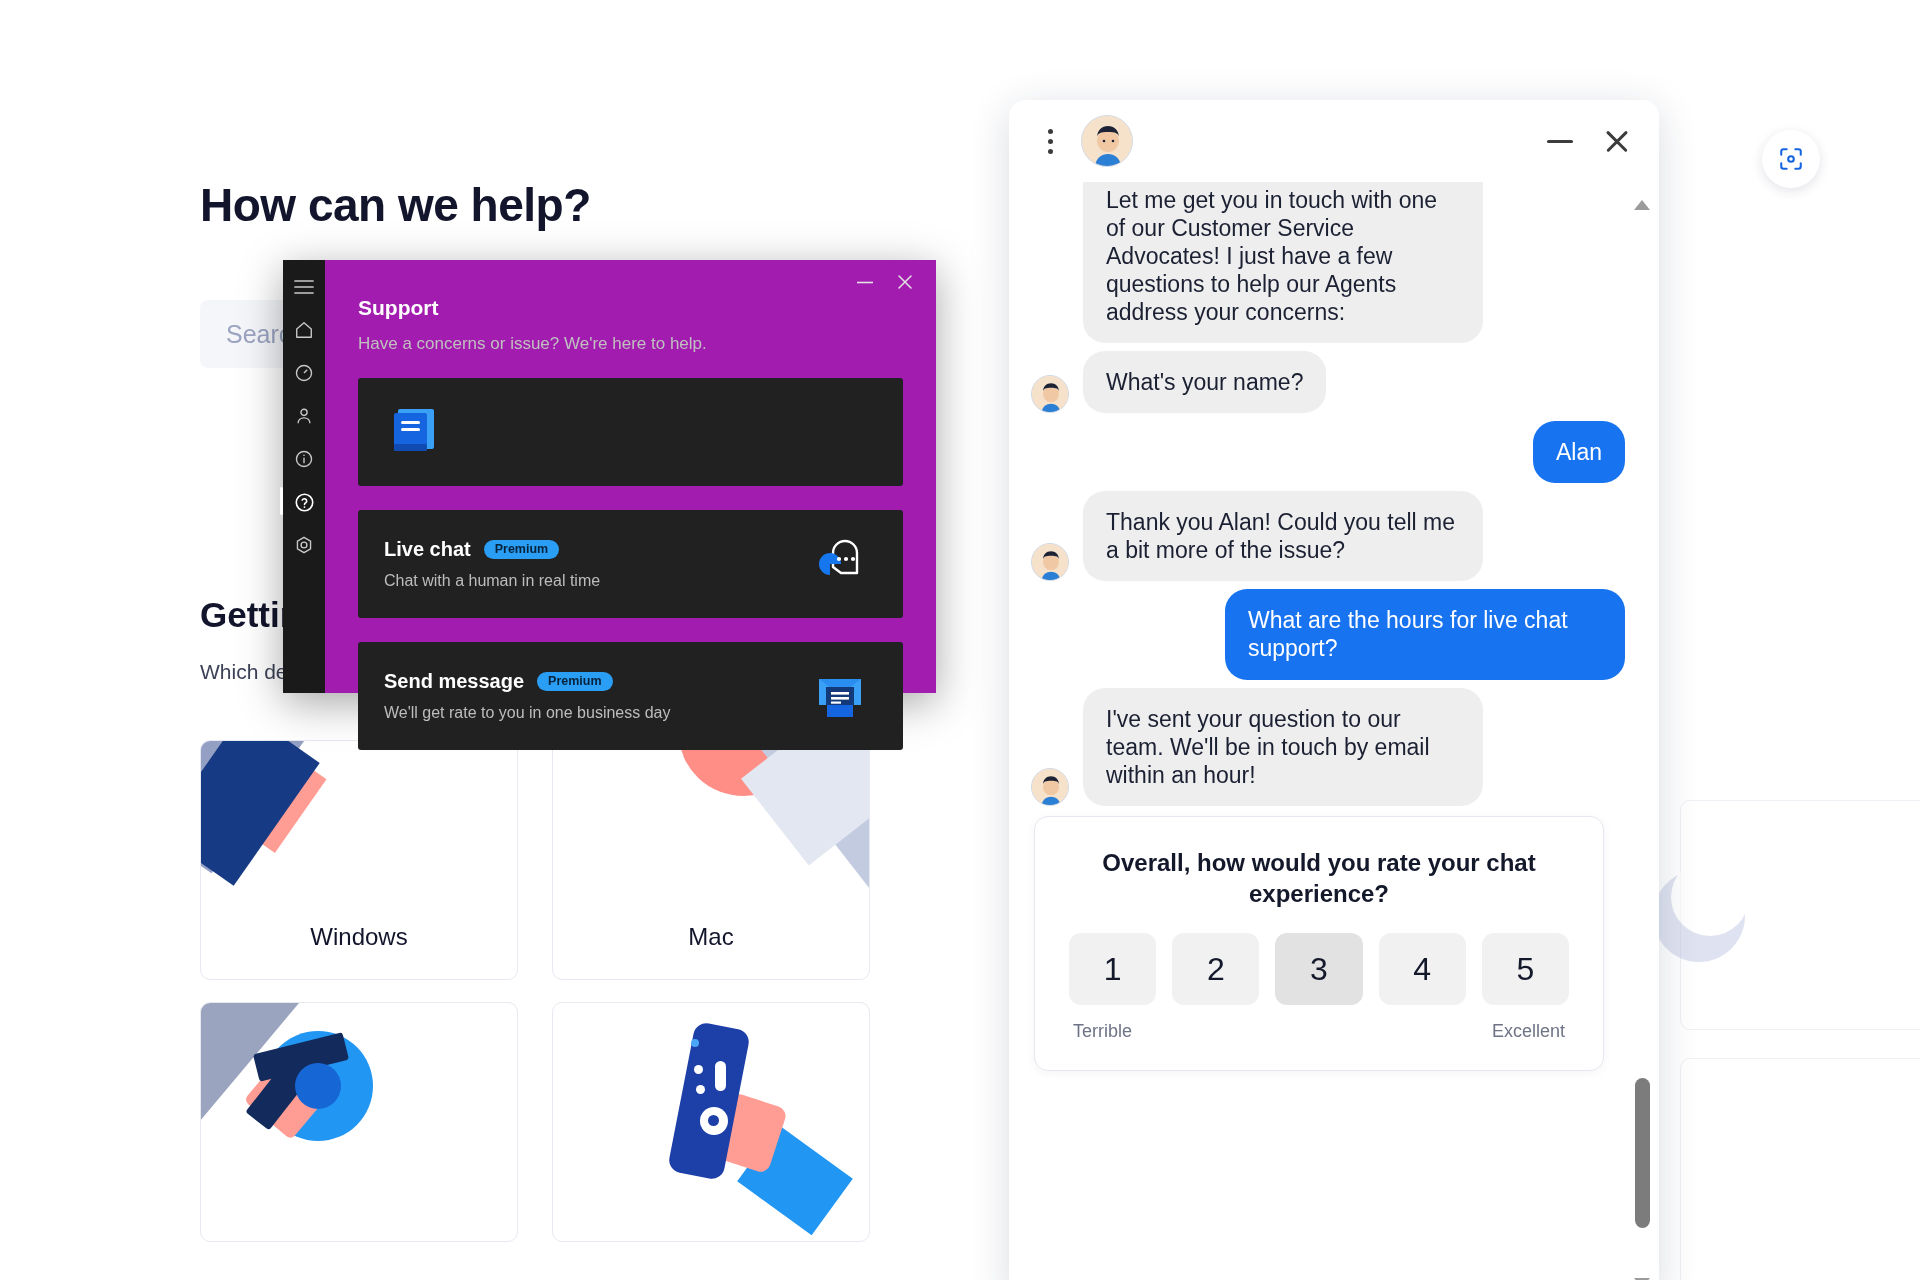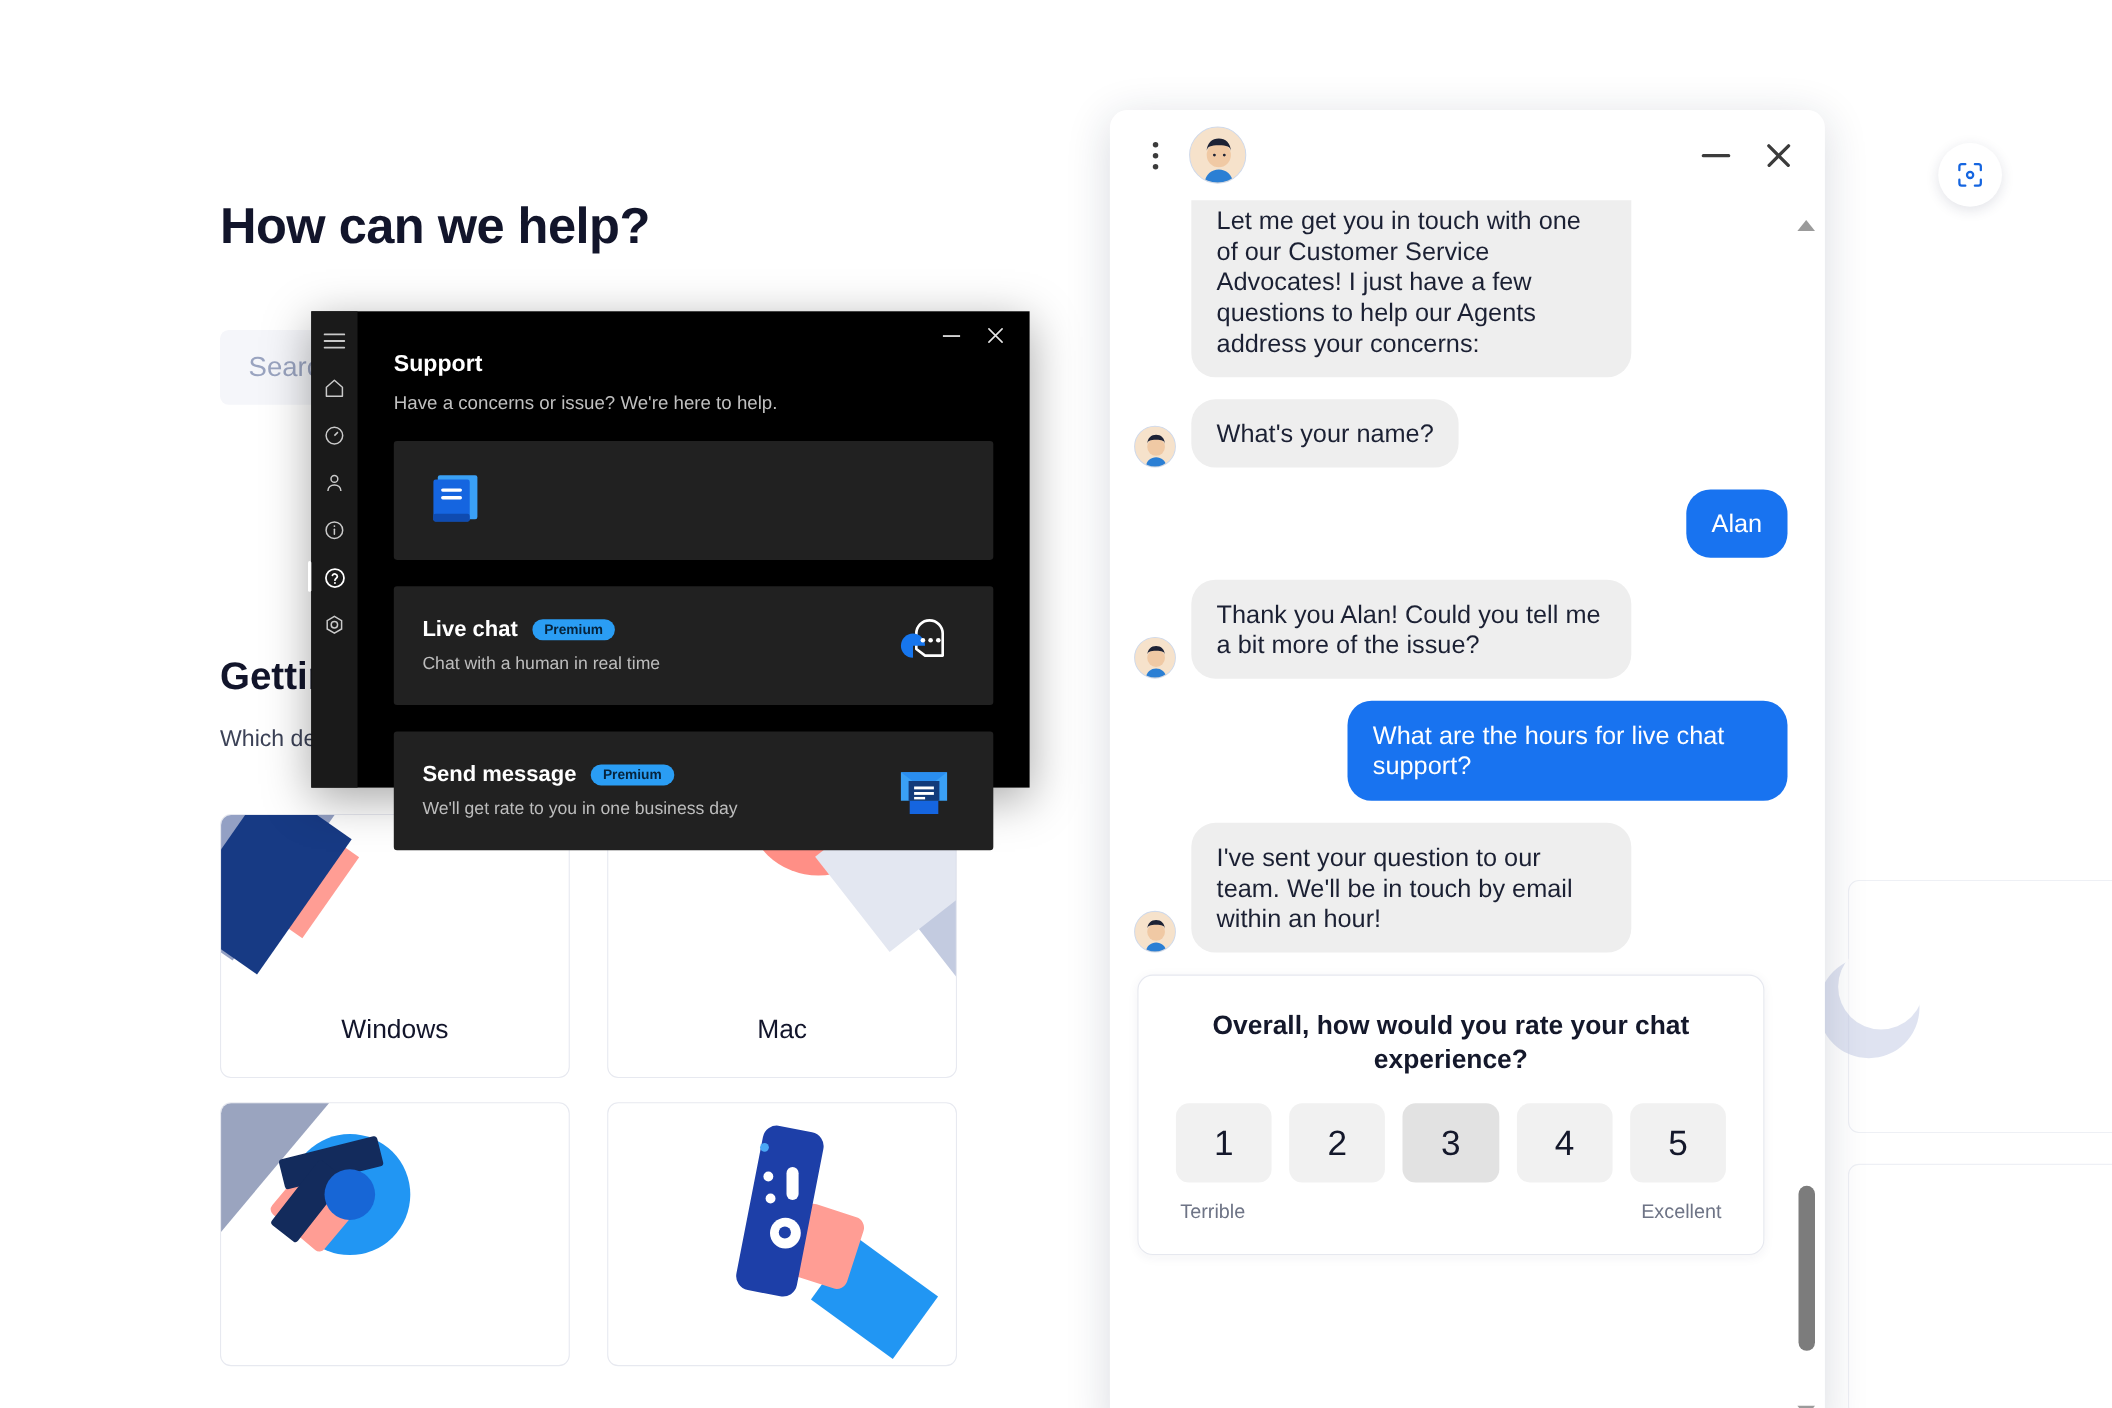--- a/index.html
+++ b/index.html
@@ -112,22 +112,22 @@
     display:flex; align-items:center; justify-content:center;
   }
 
   .faint-card-a { position:absolute; right:-80px; top:800px; width:320px; height:230px; background:#fff; border:1px solid #eef0f5; border-radius:10px; }
   .faint-card-b { position:absolute; right:-80px; top:1058px; width:320px; height:230px; background:#fff; border:1px solid #eef0f5; border-radius:10px; overflow:hidden;}
   .ghost-moon { position:absolute; right:175px; top:870px; width:92px; height:92px; border-radius:50%; background:#c5cde6; opacity:.55;}
   .ghost-moon::after{content:"";position:absolute;left:18px;top:-12px;width:78px;height:78px;border-radius:50%;background:#fff;}
 
   
   .support-win {
-    position:absolute; left:283px; top:283px; width:653px; height:433px;
-    background:#000000;
+    position:absolute; left:283px; top:260px; width:653px; height:433px;
+    background:#a21caf;
     box-shadow:0 10px 40px rgba(0,0,0,.35);
     display:flex;
     z-index:20;
   }
   .sw-rail {
     width:42px; background:#1a1a1a; padding-top:16px;
     display:flex; flex-direction:column; align-items:center; gap:21px;
     position:relative;
   }
   .rail-ico { width:22px; height:22px; color:#c9c9c9; display:flex; align-items:center; justify-content:center; position:relative;}
@@ -176,21 +176,21 @@
   .hdr-actions { margin-left:auto; display:flex; align-items:center; gap:30px; }
   .hdr-min { width:26px; height:3px; background:#3c3c3c; border-radius:2px; }
   .hdr-close { width:28px; height:28px; position:relative; }
   .hdr-close::before,.hdr-close::after{
     content:""; position:absolute; left:0; top:13px; width:28px; height:2.6px;
     background:#3c3c3c; border-radius:2px;
   }
   .hdr-close::before{ transform:rotate(45deg);} .hdr-close::after{ transform:rotate(-45deg);}
 
   .chat-scroll { position:absolute; left:0; top:82px; right:0; bottom:0; padding:0 34px 0 22px;}
-  .msg-row { display:flex; align-items:flex-end; margin-bottom:20px; }
+  .msg-row { display:flex; align-items:flex-end; margin-bottom:8px; }
   .msg-row.me { justify-content:flex-end; }
   .avatar-sm { width:38px; height:38px; border-radius:50%; flex:0 0 auto; margin-right:14px; overflow:hidden; position:relative; background:#f4dfc9; border:1.5px solid #cfd9ea;}
   .avatar-spacer { width:52px; flex:0 0 auto; }
   .bubble {
     max-width:400px; border-radius:22px; padding:17px 23px;
     font-size:23px; line-height:1.22; color:#1b2033;
     background:#eeeeee;
   }
   .bubble.me { background:#1873f0; color:#fff; }
   .bubble.clip-top { border-radius:0 0 22px 22px; padding-top:4px; }

